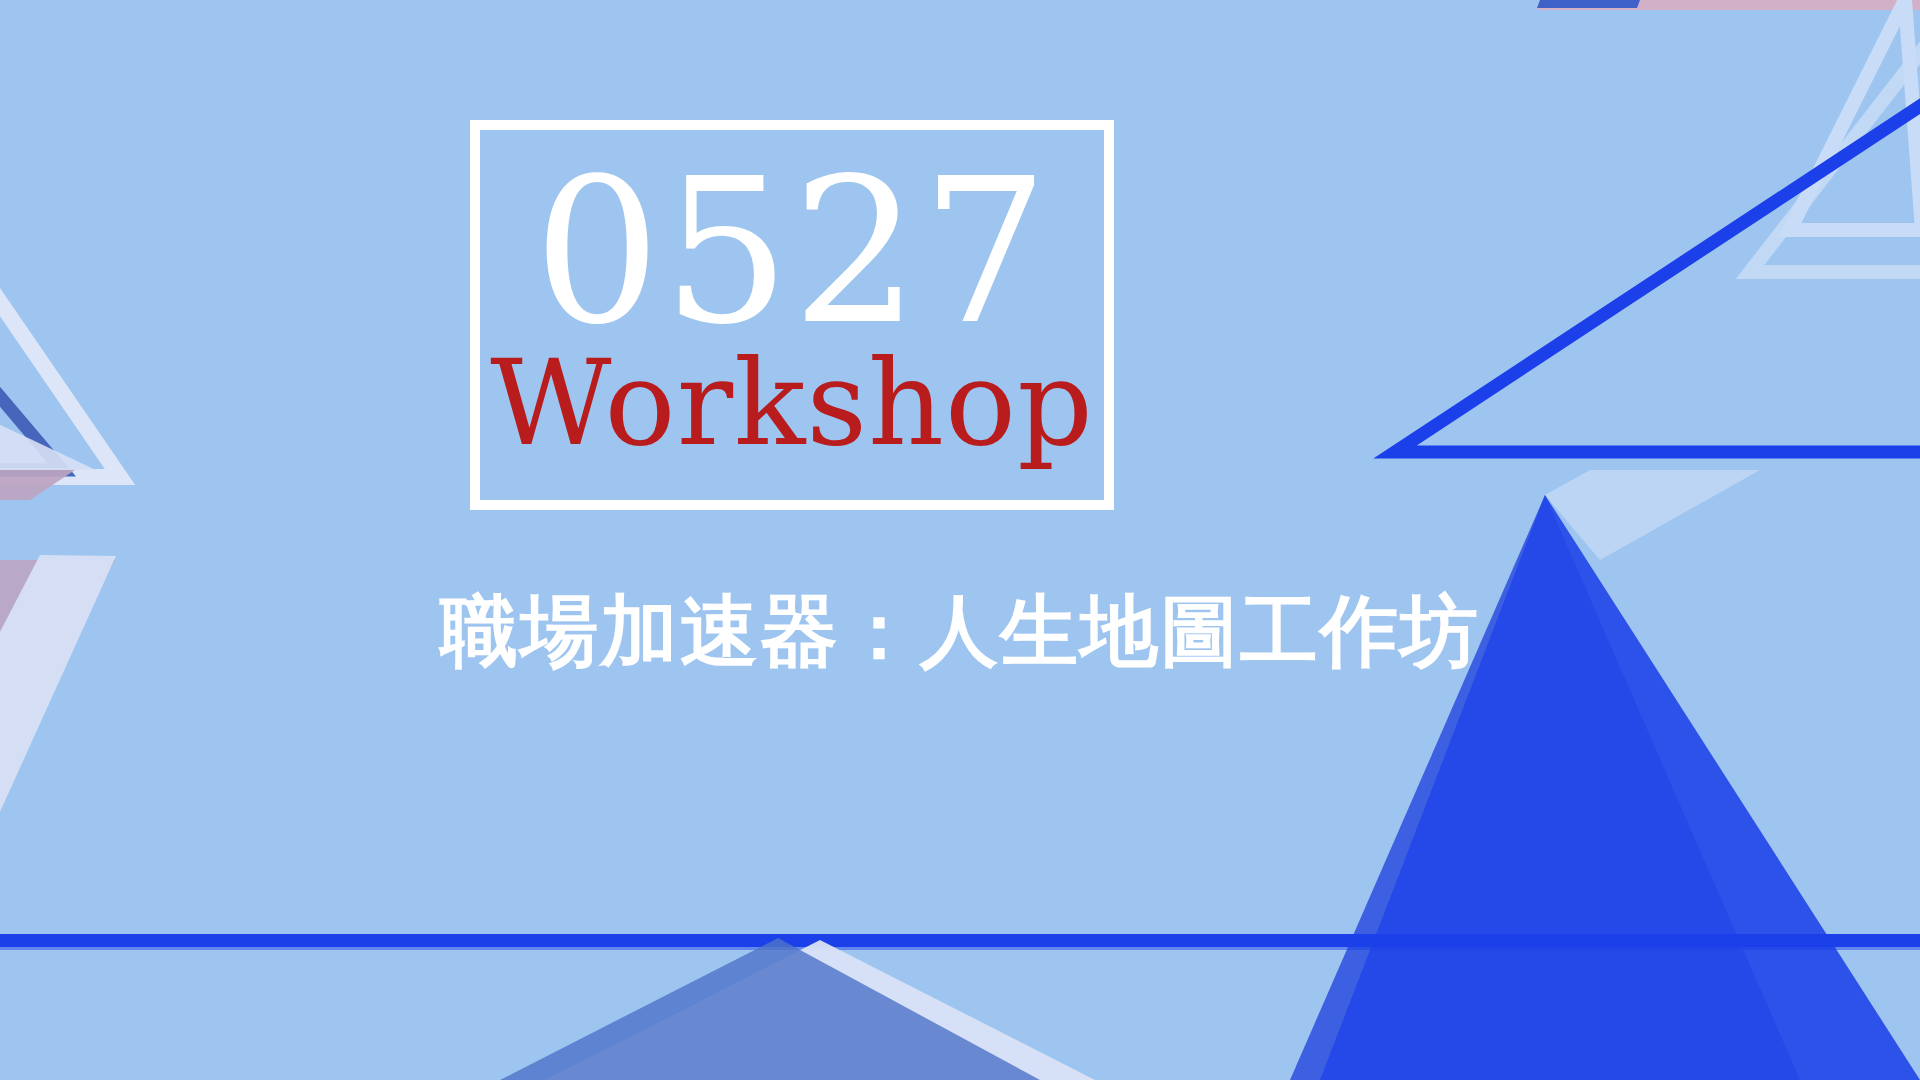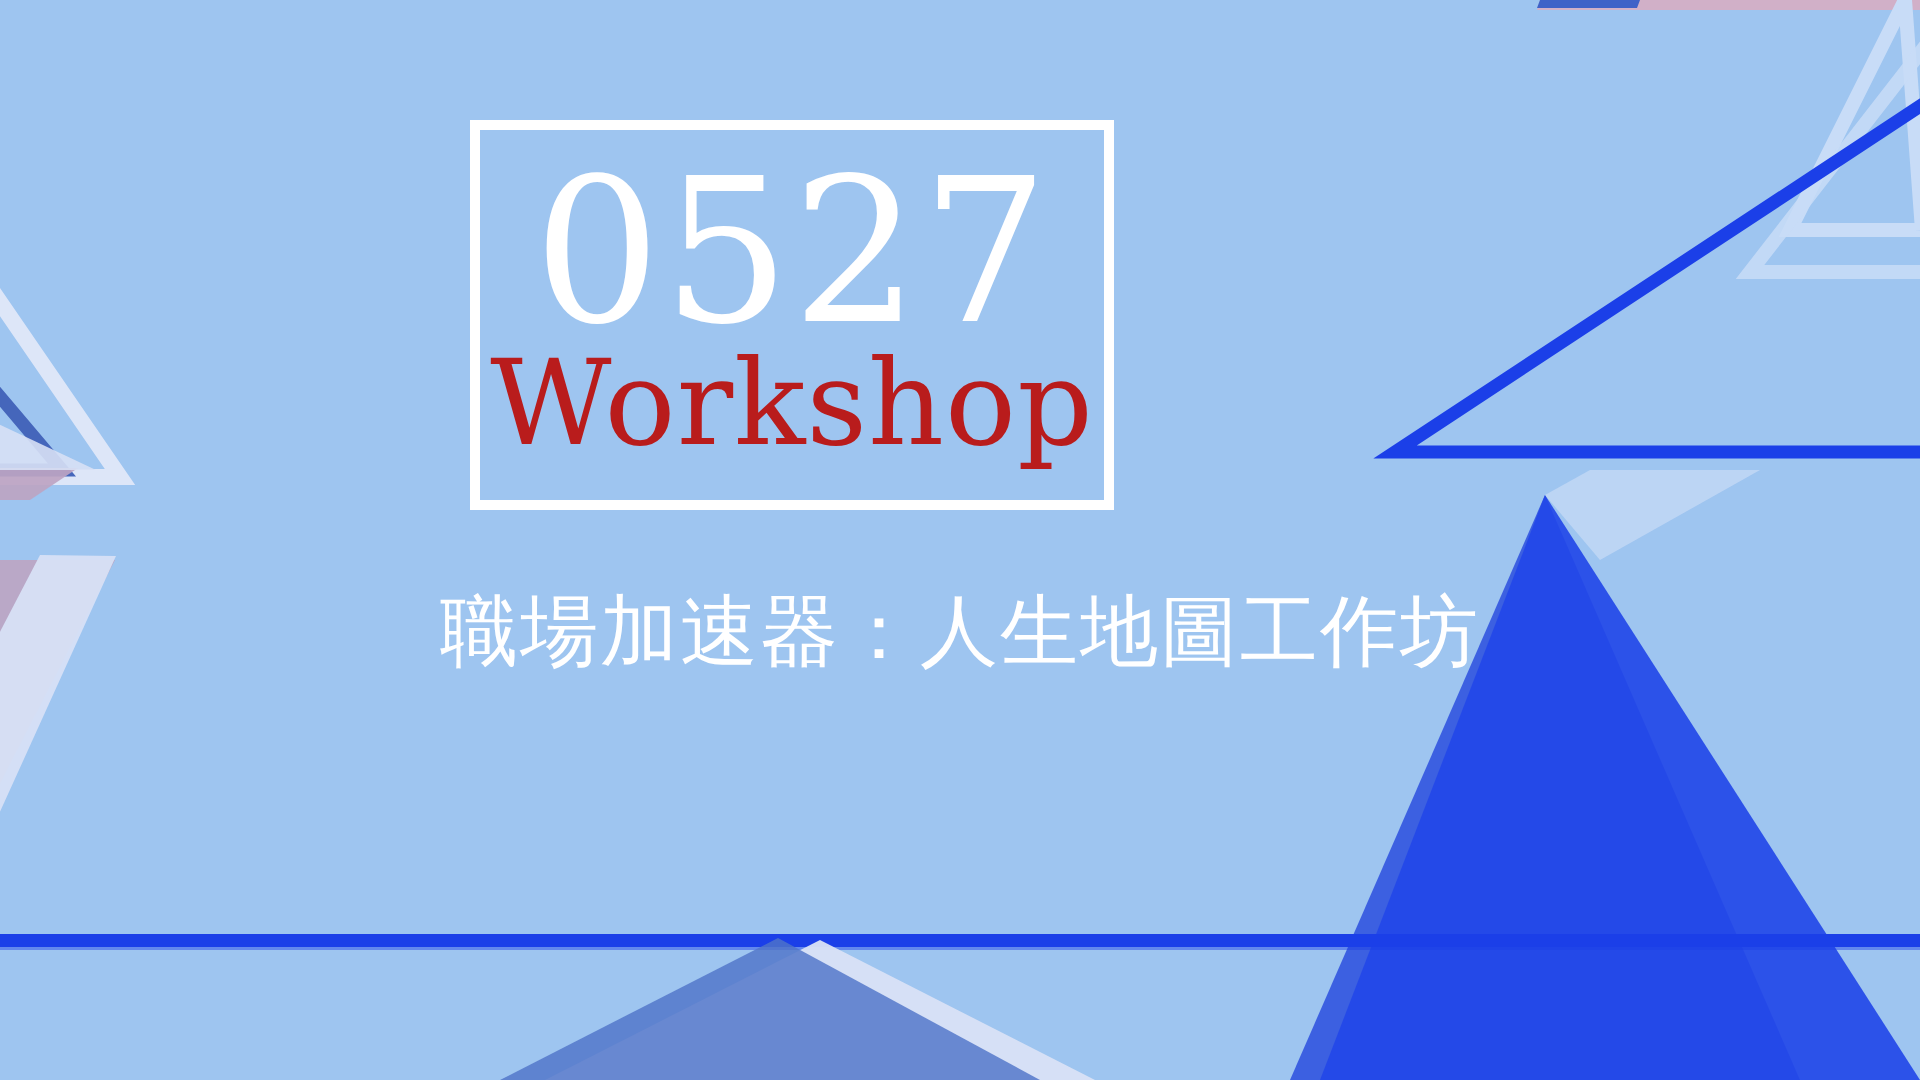--- a/index.html
+++ b/index.html
@@ -58,21 +58,21 @@
   }
   
   #subtitle {
     position: absolute;
     left: 0;
     right: 0;
     top: 588px;
     text-align: center;
     color: #ffffff;
     font-family: "DejaVu Sans", "Liberation Sans", sans-serif;
-    font-weight: 400;
+    font-weight: 700;
     font-size: 78px;
     line-height: 1.12;
     letter-spacing: 2px;
     white-space: nowrap;
   }
   
   #decor { z-index: 0; }
   #frame-block, #subtitle { z-index: 5; }
 </style>
 </head>

